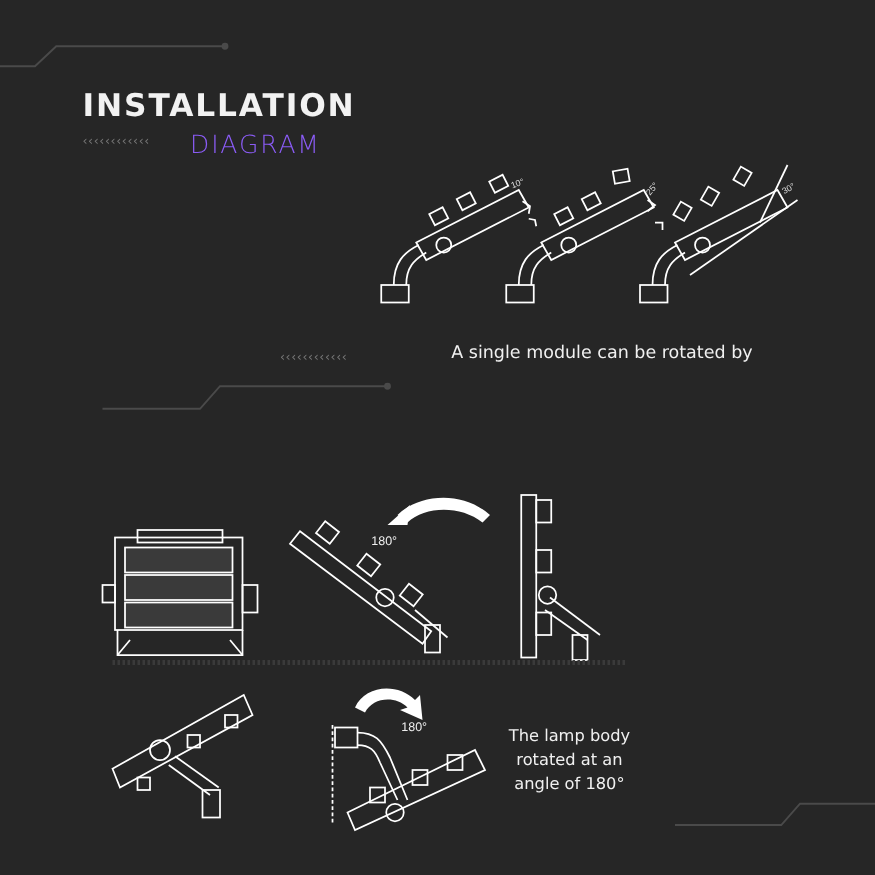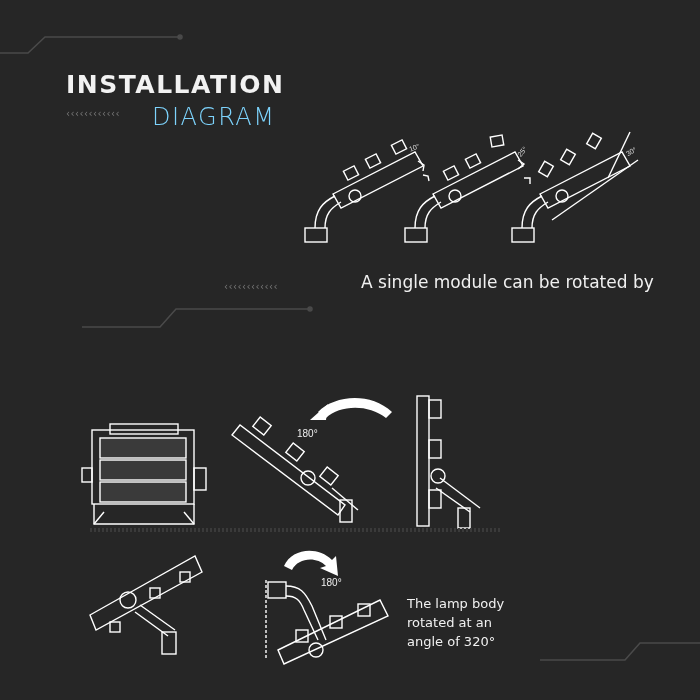--- a/index.html
+++ b/index.html
@@ -1,21 +1,21 @@
 <!DOCTYPE html>
 <html><head>
 <meta charset="utf-8">
 <style>
   html,body{margin:0;padding:0;}
   body{width:700px;height:700px;background:#262626;position:relative;overflow:hidden;font-family:"Liberation Sans",sans-serif;color:#fff;}
   .abs{position:absolute;}
   .title1{left:66px;top:70px;font-size:25px;font-weight:bold;letter-spacing:1.5px;color:#f2f2f2;font-family:"DejaVu Sans",sans-serif;text-align:right;}
-  .title2{left:152px;top:103px;font-size:24px;letter-spacing:1.5px;color:#7dd3fc;font-family:"DejaVu Sans",sans-serif;font-weight:200;}
+  .title2{left:152px;top:103px;font-size:20px;letter-spacing:1.5px;color:#8b5cf6;font-family:"DejaVu Sans",sans-serif;font-weight:200;}
   .chev{font-size:10px;color:#777;letter-spacing:0.5px;font-family:"DejaVu Sans",sans-serif;}
-  .desc{font-size:17px;color:#f0f0f0;line-height:25px;font-family:"DejaVu Sans",sans-serif;}
+  .desc{font-size:14px;color:#f0f0f0;line-height:25px;font-family:"DejaVu Sans",sans-serif;}
   .desc2{font-size:13px;color:#f0f0f0;line-height:19px;font-family:"DejaVu Sans",sans-serif;}
   svg{position:absolute;left:0;top:0;}
 </style>
 </head>
 <body>
 
 <svg width="700" height="700">
 
   <g stroke="#4a4a4a" stroke-width="1.5" fill="none">
     <polyline points="0,53 28,53 45,37 180,37"></polyline>
@@ -140,17 +140,17 @@
 <div class="abs" style="left:626px;top:148px;font-size:7px;color:#ddd;transform:rotate(-30deg);">30°</div>
 
 <div class="abs chev" style="left:224px;top:281px;">‹‹‹‹‹‹‹‹‹‹‹‹</div>
 <div class="abs desc" style="left:361px;top:270px;">
   <div>A single module can be rotated by</div>
 </div>
 
 <div class="abs" style="left:297px;top:428px;font-size:10px;color:#eee;">180°</div>
 <div class="abs" style="left:321px;top:577px;font-size:10px;color:#eee;">180°</div>
 
-<div class="abs desc2" style="left:407px;top:594px;">
+<div class="abs desc2" style="left:407px;top:580px;text-align:center;">
   <div>The lamp body</div>
   <div>rotated at  an</div>
-  <div>angle of 320°</div>
+  <div>angle of 180°</div>
 </div>
 
 </body></html>

